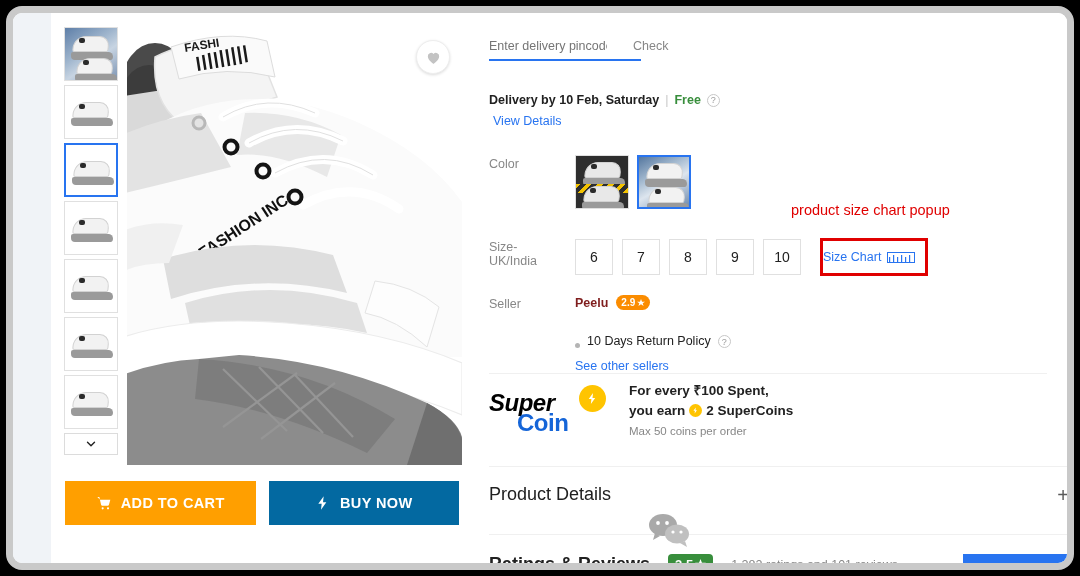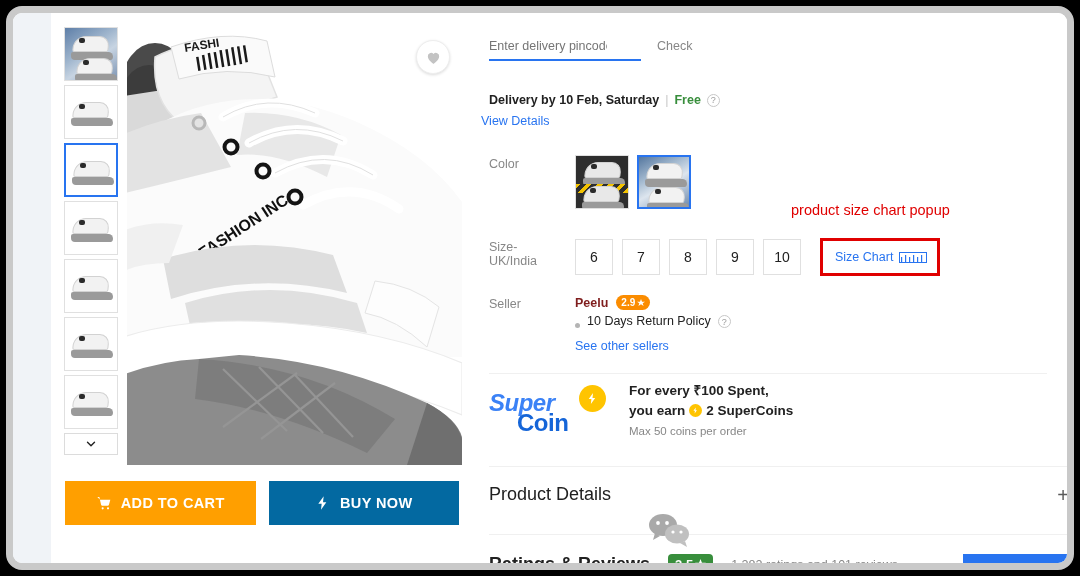--- a/index.html
+++ b/index.html
@@ -150,21 +150,20 @@
   #pincode-row { display: flex; align-items: baseline; gap: 26px; }
   #pincode-input {
     font-size: 12.5px; color: #878787;
     border: none; outline: none; background: transparent;
     width: 118px; padding: 0;
     font-family: "Liberation Sans", sans-serif;
   }
   #pincode-check {
     font-size: 12.5px; color: #878787; cursor: pointer;
     white-space: nowrap;
-    margin-left: 24px;
   }
   #pincode-underline {
     margin-top: 6px; height: 2px; width: 152px;
     background: #2874f0;
   }
 
   #delivery-line {
     position: absolute; left: 18px; top: 80px;
     font-size: 12.5px; color: #212121; font-weight: bold;
     display: flex; align-items: center; gap: 6px;
@@ -173,21 +172,21 @@
   #delivery-line .sep { color: #c9c9c9; font-weight: normal; }
   #delivery-line .free { color: #388e3c; font-weight: bold; }
   .q-mark {
     width: 13px; height: 13px; border-radius: 50%;
     border: 1px solid #c7c7c7; color: #9b9b9b;
     font-size: 9px; font-weight: normal;
     display: inline-flex; align-items: center; justify-content: center;
     cursor: pointer;
   }
   #view-details {
-    position: absolute; left: 10px; top: 101px;
+    position: absolute; left: 22px; top: 101px;
     font-size: 12.5px; color: #2874f0; cursor: pointer;
   }
 
   
   .attr-row { position: absolute; left: 18px; display: flex; }
   .attr-label {
     width: 70px; font-size: 12.5px; color: #878787;
     padding-top: 2px; flex-shrink: 0;
   }
 
@@ -215,21 +214,21 @@
     width: 38px; height: 36px;
     border: 1px solid #e0e0e0;
     background: #fff;
     display: flex; align-items: center; justify-content: center;
     font-size: 14px; color: #212121;
     cursor: pointer;
     font-family: "Liberation Sans", sans-serif;
   }
   #size-chart-wrap {
     border: 3px solid #e00000;
-    padding: 9px 10px 9px 12px;
+    padding: 9px 10px 9px 0;
     margin-left: 10px;
     display: flex; align-items: center;
   }
   #size-chart-link {
     font-size: 12.5px; color: #2874f0;
     display: flex; align-items: center; gap: 6px;
     cursor: pointer; white-space: nowrap;
   }
   #ruler-icon { width: 28px; height: 11px; }
 
@@ -243,21 +242,21 @@
   #seller-body { margin-left: 16px; }
   #seller-name-line { display: flex; align-items: center; gap: 8px; }
   #seller-name { font-size: 12.5px; color: #7f1d1d; font-weight: bold; cursor: pointer; }
   #seller-rating {
     background: #fb8c00; color: #fff;
     font-size: 10px; font-weight: bold;
     padding: 2px 5px; border-radius: 9px;
     display: flex; align-items: center; gap: 2px;
   }
   #return-line {
-    margin-top: 4px;
+    margin-top: 24px;
     font-size: 12.5px; color: #212121;
     display: flex; align-items: flex-end; gap: 7px;
   }
   #return-line .dot {
     width: 5px; height: 5px; border-radius: 50%;
     background: #b4b4b4; display: inline-block;
   }
   #see-other {
     margin-top: 11px; font-size: 12.5px; color: #2874f0; cursor: pointer;
   }
@@ -268,21 +267,21 @@
     width: 558px; height: 1px; background: #f0f0f0;
   }
   #supercoin-block {
     position: absolute; left: 18px; top: 368px;
     display: flex; align-items: center; gap: 18px;
   }
   #sc-logo { position: relative; width: 122px; height: 56px; }
   #sc-super {
     position: absolute; left: 0; top: 8px;
     font-size: 24px; font-weight: bold; font-style: italic;
-    color: #3b82f6; letter-spacing: -.5px;
+    color: #000000; letter-spacing: -.5px;
   }
   #sc-coin {
     position: absolute; left: 28px; top: 28px;
     font-size: 24px; font-weight: bold; 
     color: #1565d8; letter-spacing: -.5px;
   }
   #sc-badge {
     position: absolute; left: 90px; top: 4px;
     width: 27px; height: 27px; border-radius: 50%;
     background: #ffc400;

